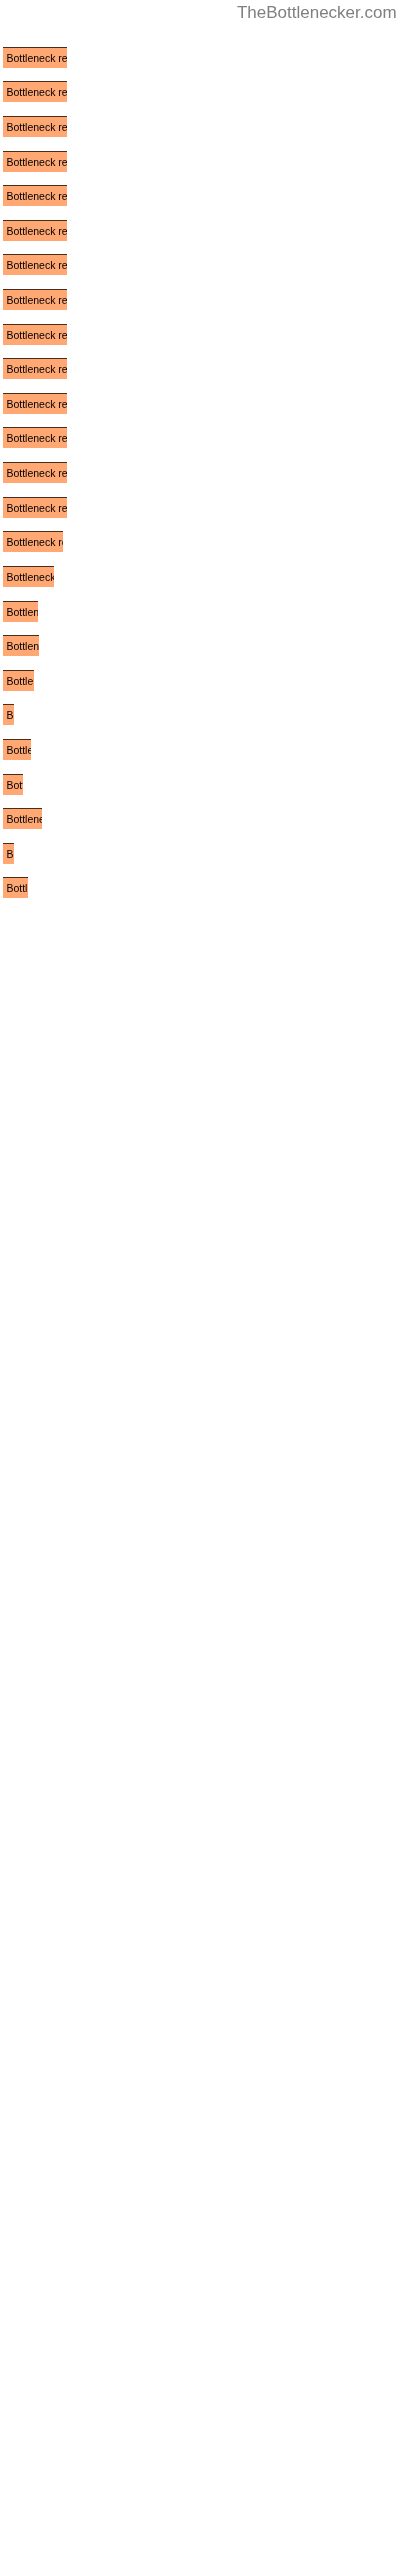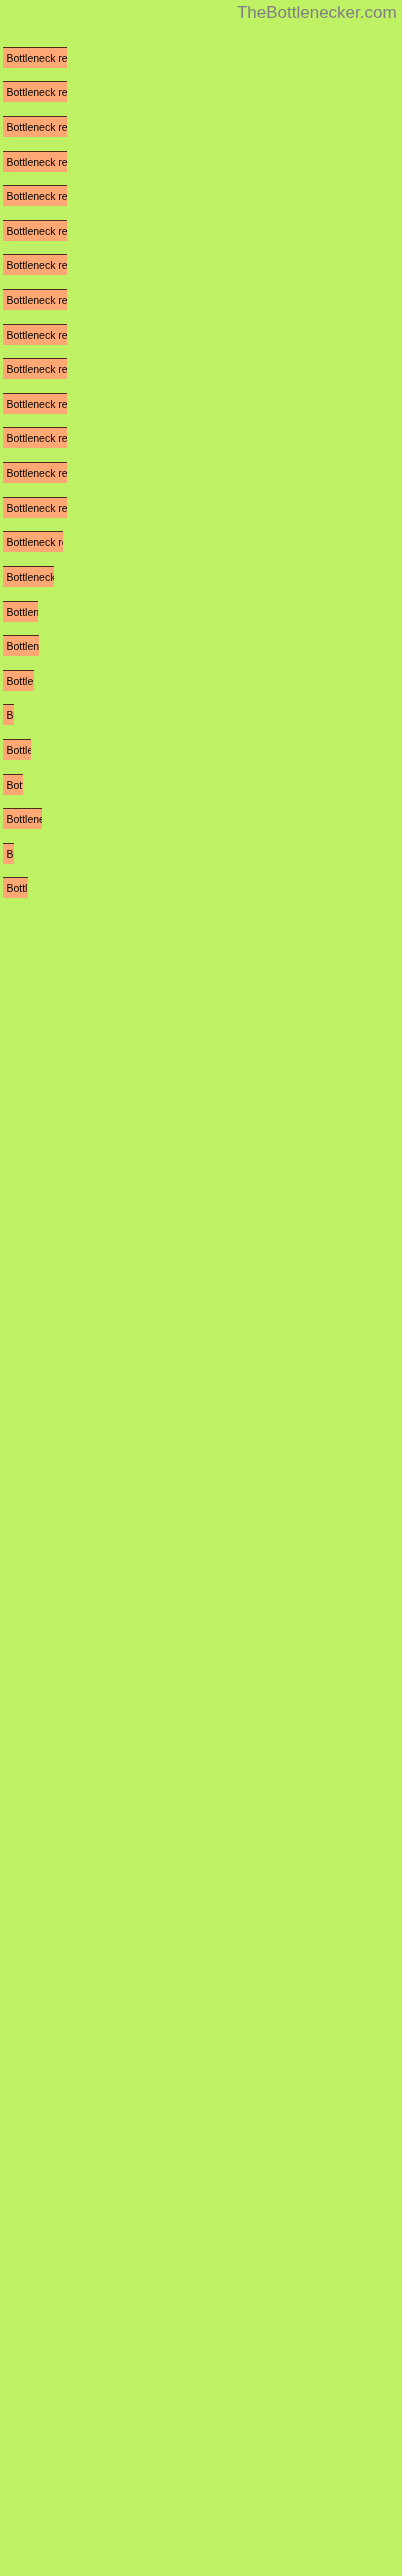--- a/index.html
+++ b/index.html
@@ -11,21 +11,21 @@
     width: 403px;
     height: 2576px;
     position: relative;
     font-family: "Liberation Sans", sans-serif;
     overflow: hidden;
   }
   #chart-root {
     position: relative;
     width: 403px;
     height: 2576px;
-    background: #bef264;
+    background: #ffffff;
   }
   .site-title {
     position: absolute;
     top: 1.6px;
     right: 6.4px;
     color: #808080;
     font-size: 17px;
     font-family: "Liberation Sans", sans-serif;
     letter-spacing: 0px;
     white-space: nowrap;

